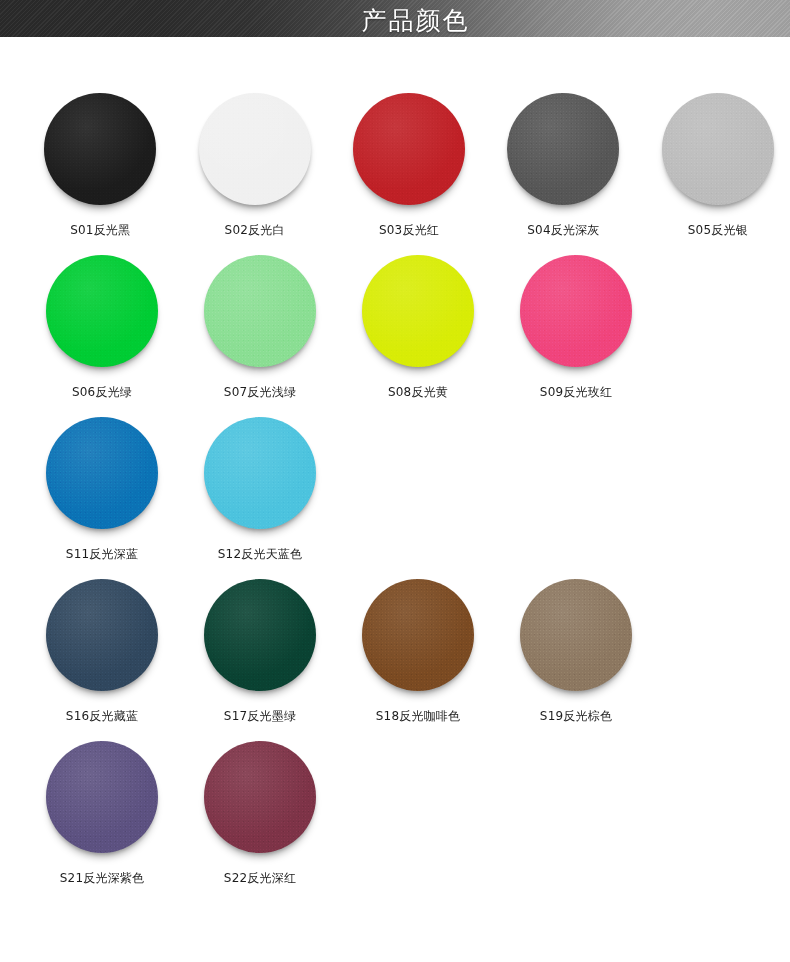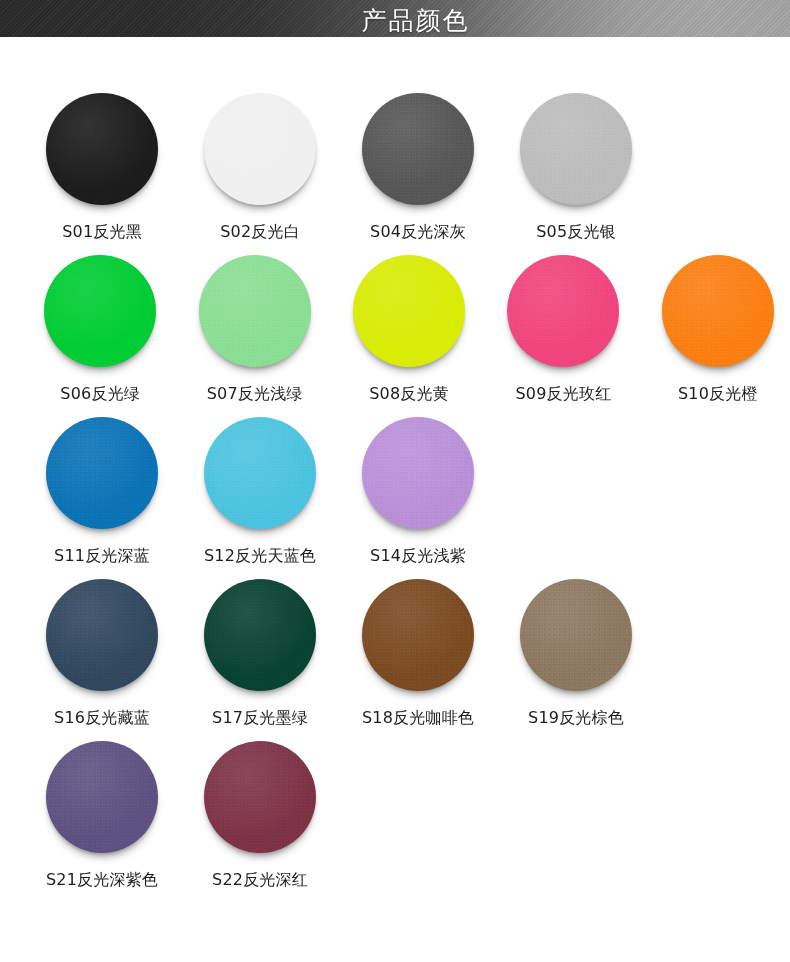--- a/index.html
+++ b/index.html
@@ -110,21 +110,21 @@
   .swatch::before {
     content: "";
     position: absolute;
     inset: 0;
     border-radius: 50%;
     background: radial-gradient(circle at 38% 30%, rgba(255,255,255,0.10), rgba(255,255,255,0) 62%);
     pointer-events: none;
   }
   .label {
     margin-top: 17px;
-    font-size: 16px;
+    font-size: 12px;
     color: #1d1d1d;
     font-family: "DejaVu Sans", "Liberation Sans", sans-serif;
     white-space: nowrap;
     letter-spacing: 0.2px;
   }
 </style>
 </head>
 <body>
 
 <div class="banner">
@@ -140,20 +140,26 @@
         <div class="label">S01反光黑</div>
       </div>
       <div class="cell">
         <div class="swatch-wrap">
           <div class="swatch" style="background: rgb(240, 240, 240);"></div>
         </div>
         <div class="label">S02反光白</div>
       </div>
       <div class="cell">
         <div class="swatch-wrap">
+          <div class="swatch" style="background: rgb(191, 32, 38);"></div>
+        </div>
+        <div class="label">S03反光红</div>
+      </div>
+      <div class="cell">
+        <div class="swatch-wrap">
           <div class="swatch" style="background: rgb(86, 86, 86);"></div>
         </div>
         <div class="label">S04反光深灰</div>
       </div>
       <div class="cell">
         <div class="swatch-wrap">
           <div class="swatch" style="background: rgb(188, 188, 188);"></div>
         </div>
         <div class="label">S05反光银</div>
       </div>
@@ -176,46 +182,34 @@
           <div class="swatch" style="background: rgb(216, 236, 6);"></div>
         </div>
         <div class="label">S08反光黄</div>
       </div>
       <div class="cell">
         <div class="swatch-wrap">
           <div class="swatch" style="background: rgb(240, 68, 124);"></div>
         </div>
         <div class="label">S09反光玫红</div>
       </div>
-      <div class="cell">
-        <div class="swatch-wrap">
-          <div class="swatch" style="background: rgb(251, 126, 18);"></div>
-        </div>
-        <div class="label">S10反光橙</div>
-      </div>
     </div>
     <div class="row">
       <div class="cell">
         <div class="swatch-wrap">
           <div class="swatch" style="background: rgb(11, 114, 181);"></div>
         </div>
         <div class="label">S11反光深蓝</div>
       </div>
       <div class="cell">
         <div class="swatch-wrap">
           <div class="swatch" style="background: rgb(76, 195, 222);"></div>
         </div>
         <div class="label">S12反光天蓝色</div>
       </div>
-      <div class="cell">
-        <div class="swatch-wrap">
-          <div class="swatch" style="background: rgb(185, 144, 216);"></div>
-        </div>
-        <div class="label">S14反光浅紫</div>
-      </div>
     </div>
     <div class="row">
       <div class="cell">
         <div class="swatch-wrap">
           <div class="swatch" style="background: rgb(48, 71, 94);"></div>
         </div>
         <div class="label">S16反光藏蓝</div>
       </div>
       <div class="cell">
         <div class="swatch-wrap">

